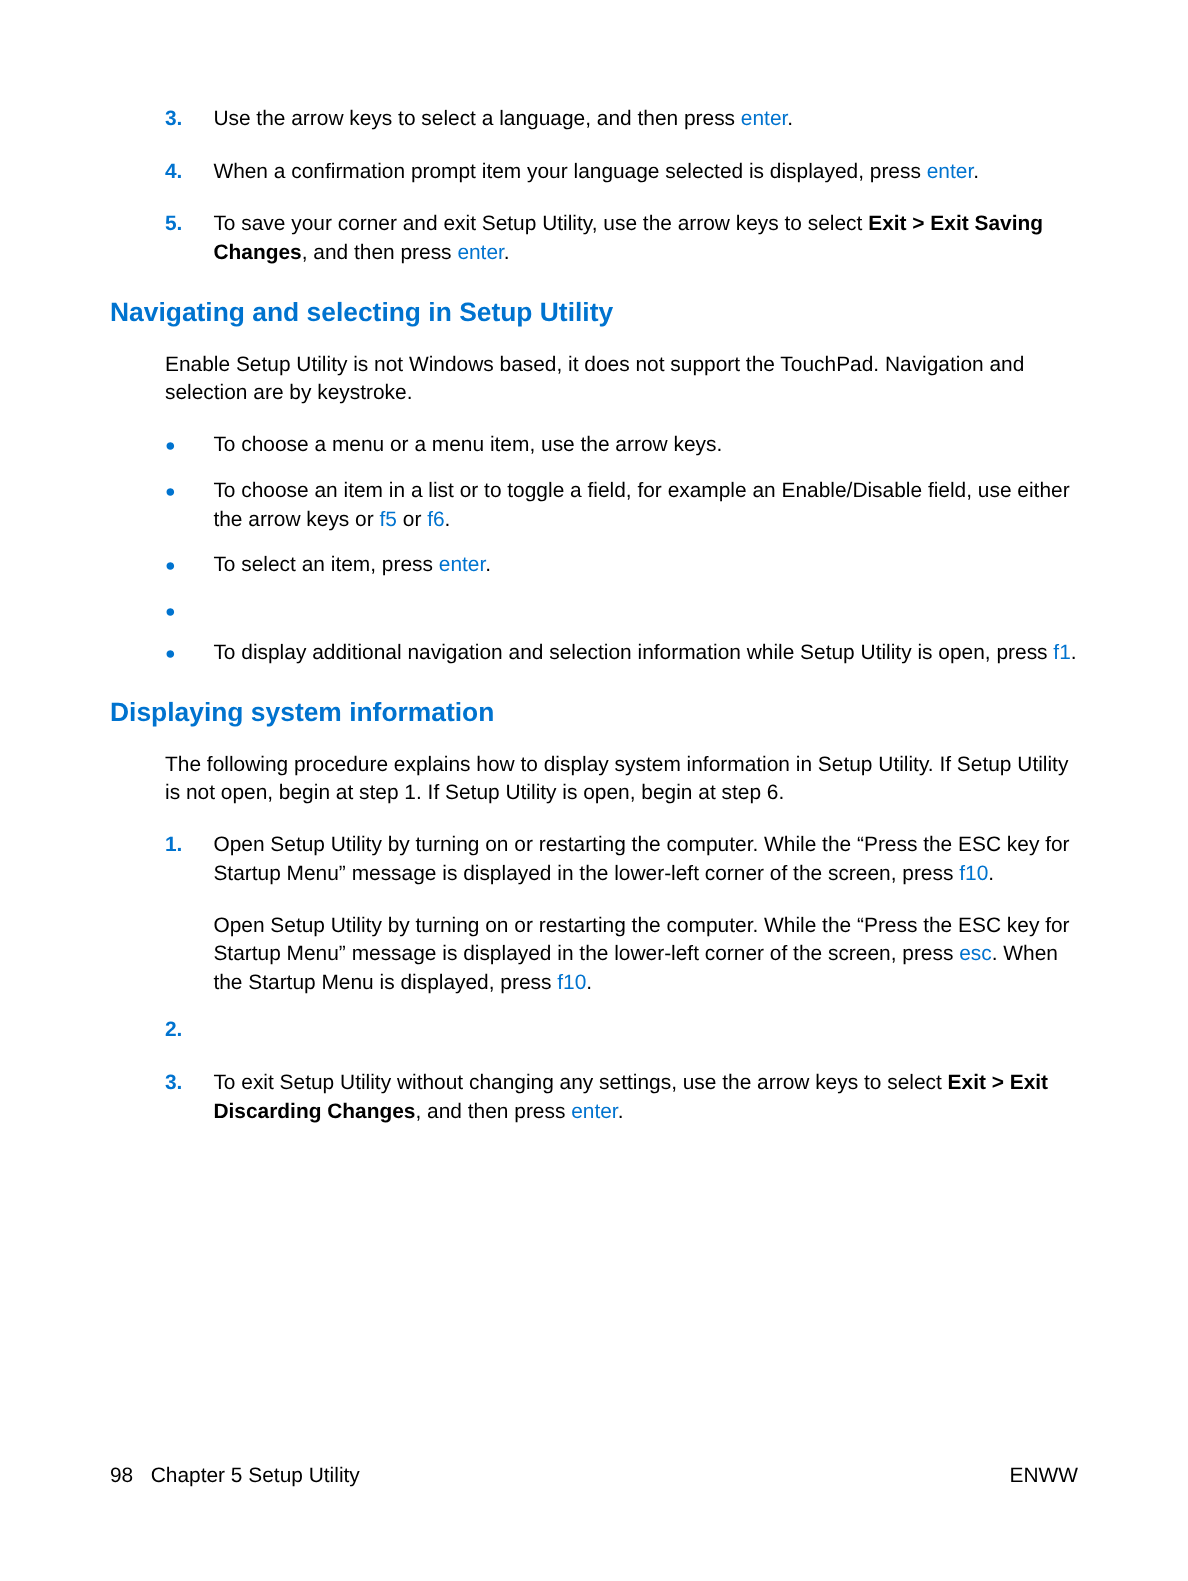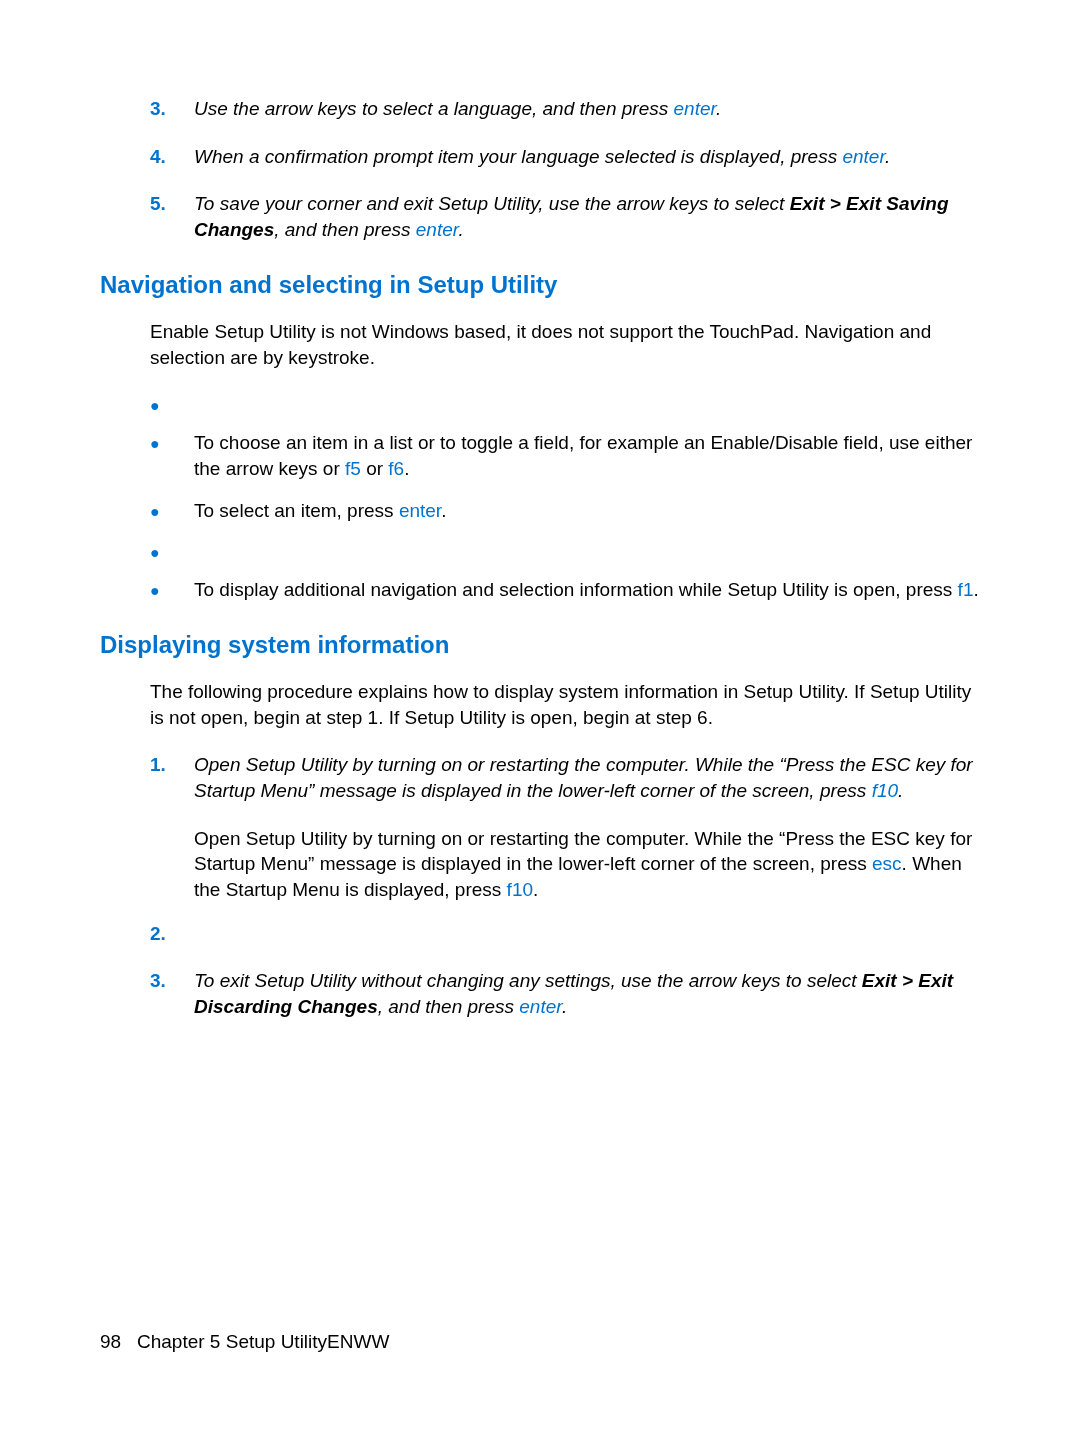--- a/index.html
+++ b/index.html
@@ -30,21 +30,20 @@
   }
   .ol-marker {
     color: #0073cf;
     font-weight: bold;
     flex: 0 0 44px;
     padding-left: 50px;
     box-sizing: content-box;
   }
   .ol-body {
     flex: 1;
-    font-style: italic;
   }
   .ul-item {
     display: flex;
     margin-bottom: 16px;
   }
   .ul-marker {
     color: #0073cf;
     flex: 0 0 44px;
     padding-left: 50px;
     box-sizing: content-box;
@@ -72,20 +71,21 @@
     font-size: 24px;
     font-weight: bold;
     margin: 26px 0 18px 0;
   }
   .footer {
     position: absolute;
     bottom: 82px;
     left: 100px;
     right: 100px;
     display: flex;
+    justify-content: space-between;
     font-size: 19px;
   }
 </style>
 </head>
 <body>
 
 <div class="page">
   <div class="content">
 
     <div class="ol-item">
@@ -103,26 +103,27 @@
     </div>
 
     <div class="ol-item">
       <div class="ol-marker">5.</div>
       <div class="ol-body">
         <span>To save your corner and exit Setup Utility, use the arrow keys to select </span><span class="bold">Exit &gt; Exit Saving Changes</span><span>, and then press </span><span class="key">enter</span><span>.</span>
       </div>
     </div>
 
 
-    <div class="h2">Navigation and selecting in Setup Utility</div>
+    <div class="h2">Navigating and selecting in Setup Utility</div>
 
     <div class="para-indent">Enable Setup Utility is not Windows based, it does not support the TouchPad. Navigation and selection are by keystroke.</div>
 
     <div class="ul-item">
       <div class="ul-marker">●</div>
+      <div class="ul-body">To choose a menu or a menu item, use the arrow keys.</div>
     </div>
 
     <div class="ul-item">
       <div class="ul-marker">●</div>
       <div class="ul-body">
         <span>To choose an item in a list or to toggle a field, for example an Enable/Disable field, use either the arrow keys or </span><span class="key">f5</span><span> or </span><span class="key">f6</span><span>.</span>
       </div>
     </div>
 
     <div class="ul-item">

